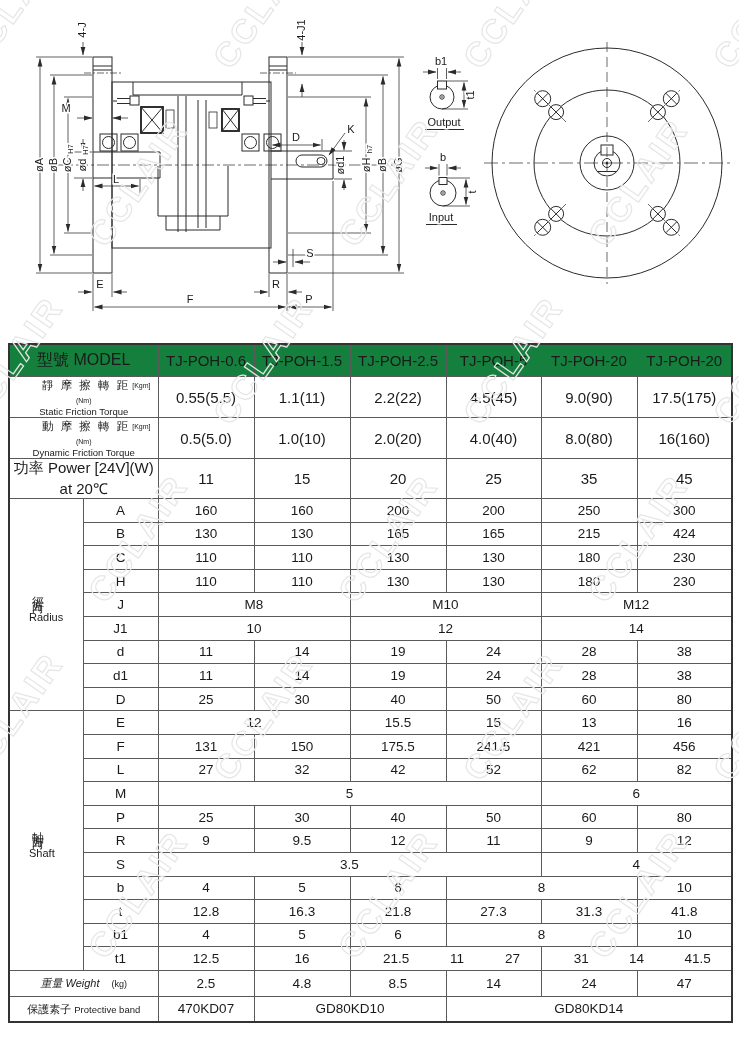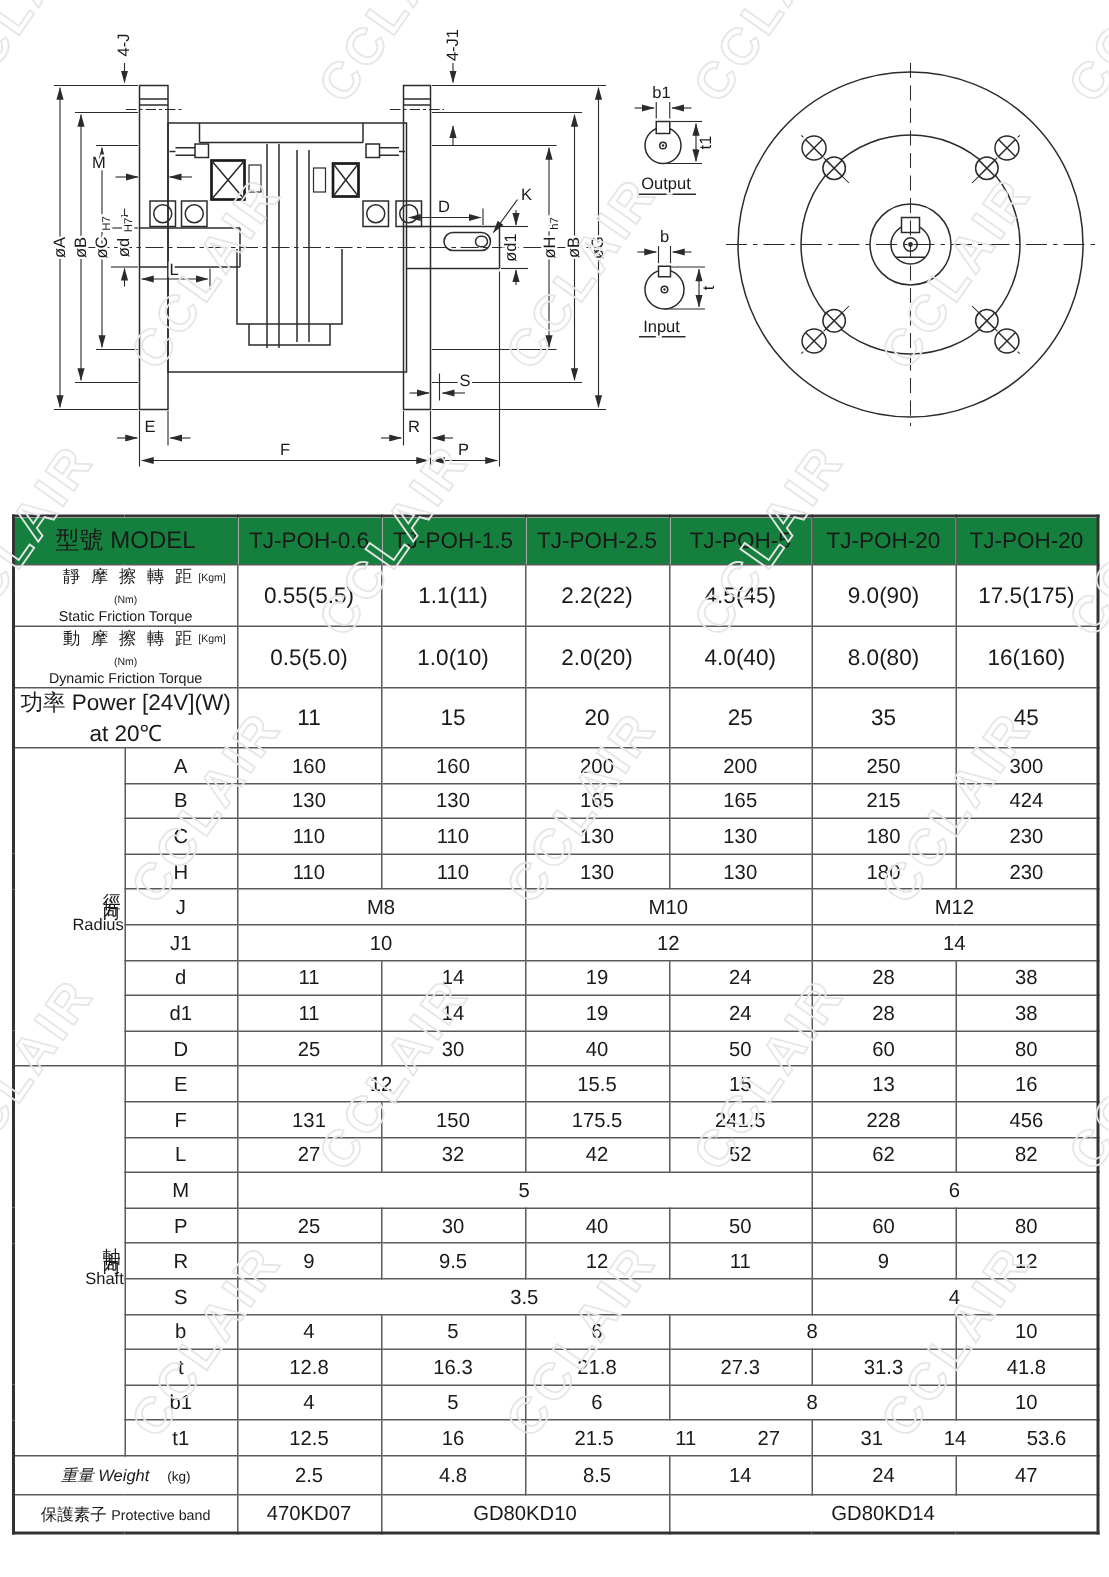--- a/index.html
+++ b/index.html
@@ -27,21 +27,21 @@
   tr.spec td{height:36px;font-size:15px;}
   td.lbl{text-align:center;}
   .l1{line-height:13px;}
   .l1 .zh{font-size:11.5px;letter-spacing:2px;margin-left:25px;}
   .l1 .unit{font-size:7px;margin-left:2px;vertical-align:1px;}
   .en{font-size:9.5px;line-height:10px;}
   td.plbl{font-size:10.5px;}
   tr.dim td{height:22.6px;}
   td.p{font-size:13.5px;}
   td.grp{vertical-align:middle;background:#fff;}
-  .gwrap{display:flex;flex-direction:column;align-items:flex-end;gap:16px;margin-left:19px;}
+  .gwrap{display:flex;flex-direction:column;align-items:flex-start;gap:16px;margin-left:19px;}
   .vzh{writing-mode:vertical-rl;text-orientation:upright;font-size:12px;letter-spacing:3px;}
   .gen{font-size:11px;}
   tr.sec td{border-top:1.6px solid #3a3a3a;}
   .tri{display:flex;justify-content:space-around;align-items:center;margin-left:12px;}
   tr.wrow td{height:25px;}
   .wzh{font-size:11px;font-style:italic;}
   .wu{font-size:9px;margin-left:12px;}
   tr.prow td{height:24px;}
   .pzh{font-size:11px;}
   .pen{font-size:9.5px;margin-left:3px;}
@@ -471,21 +471,21 @@
         <td>15</td>
         <td>13</td>
         <td>16</td>
   </tr>
   <tr class="dim">
     <td class="p">F</td>
     <td>131</td>
         <td>150</td>
         <td>175.5</td>
         <td>241.5</td>
-        <td>228</td>
+        <td>421</td>
         <td>456</td>
   </tr>
   <tr class="dim">
     <td class="p">L</td>
     <td>27</td>
         <td>32</td>
         <td>42</td>
         <td>52</td>
         <td>62</td>
         <td>82</td>
@@ -551,21 +551,21 @@
           <div class="tri">
             <span>21.5</span>
             <span>11</span>
             <span>27</span>
           </div>
         </td>
     <td colspan="2">
           <div class="tri">
             <span>31</span>
             <span>14</span>
-            <span>53.6</span>
+            <span>41.5</span>
           </div>
         </td>
   </tr>
 
   <tr class="wrow sec">
     <td class="lbl" colspan="2"><span class="wzh">重量 Weight</span><span class="wu">(kg)</span></td>
     <td>2.5</td>
     <td>4.8</td>
     <td>8.5</td>
     <td>14</td>

